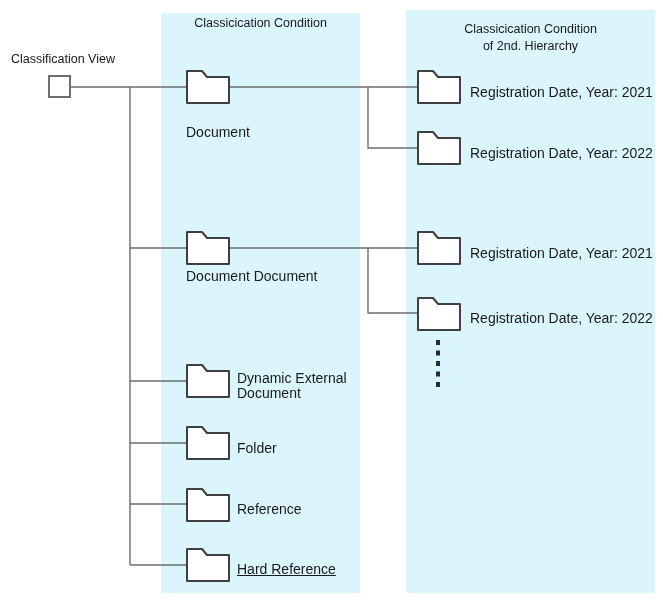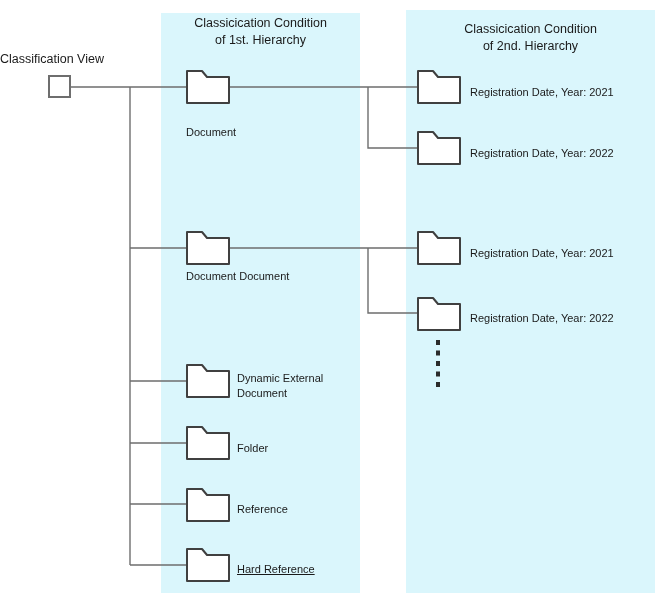--- a/index.html
+++ b/index.html
@@ -18,39 +18,39 @@
   .panel2{left:406px;top:10px;width:249px;height:583px;}
 
   .panel-title{position:absolute;text-align:center;font-size:12.5px;line-height:17px;color:var(--text);}
   .panel1-title{left:161px;top:15px;width:199px;}
   .panel2-title{left:406px;top:21px;width:249px;}
 
   .conn-svg{position:absolute;left:0;top:0;width:663px;height:607px;}
   .conn{stroke:var(--connector);stroke-width:1.4;fill:none;}
   .dots{stroke:#2B2B2B;stroke-width:4;stroke-dasharray:5 5.5;fill:none;}
 
-  .root-label{position:absolute;left:0;top:52px;font-size:12.5px;white-space:nowrap;}
+  .root-label{position:absolute;left:11px;top:52px;font-size:12.5px;white-space:nowrap;}
   .root-box{position:absolute;left:48px;top:75px;width:23px;height:23px;background:#FFFFFF;border:2px solid var(--connector);box-sizing:border-box;}
 
   .folder{position:absolute;width:44px;height:35px;}
   .folder svg{display:block;}
   .folder polygon{fill:var(--folder-fill);stroke:var(--folder-stroke);stroke-width:2;stroke-linejoin:round;}
 
   .f-doc{left:186px;top:69px;}
   .f-ext{left:186px;top:230px;}
   .f-ded{left:186px;top:363px;}
   .f-fol{left:186px;top:425px;}
   .f-ref{left:186px;top:487px;}
   .f-hrd{left:186px;top:547px;}
   .f-d21{left:417px;top:69px;}
   .f-d22{left:417px;top:130px;}
   .f-e21{left:417px;top:230px;}
   .f-e22{left:417px;top:296px;}
 
-  .lbl{position:absolute;font-size:11px;line-height:15px;color:var(--text);white-space:nowrap;}
+  .lbl{position:absolute;font-size:14px;line-height:15px;color:var(--text);white-space:nowrap;}
   .lbl-doc{left:186px;top:108px;margin-top:17px;}
   .lbl-ext{left:186px;top:269px;}
   .lbl-ded{left:237px;top:371px;width:116px;white-space:normal;}
   .lbl-fol{left:237px;top:441px;text-align:center;}
   .lbl-ref{left:237px;top:502px;}
   .lbl-hrd{left:237px;top:562px;text-decoration:underline;}
   .lbl-d21{left:470px;top:85px;}
   .lbl-d22{left:470px;top:146px;}
   .lbl-e21{left:470px;top:246px;}
   .lbl-e22{left:470px;top:311px;}
@@ -63,21 +63,20 @@
   <div class="panel panel1"></div>
   <div class="panel panel2"></div>
 
   <svg class="conn-svg" viewBox="0 0 663 607" aria-hidden="true">
     <path class="conn" d="M71 87 H186 M230 87 H417 M368 87 V148 H417 M130 87 V565 M130 248 H186 M230 248 H417 M368 248 V313 H417 M130 381 H186 M130 443 H186 M130 504 H186 M130 565 H186"></path>
     <line class="dots" x1="438" y1="340" x2="438" y2="388"></line>
   </svg>
 
   <div class="panel-title panel1-title">
     <div>Classicication Condition</div>
-    <div>of 1st. Hierarchy</div>
   </div>
   <div class="panel-title panel2-title">
     <div>Classicication Condition</div>
     <div>of 2nd. Hierarchy</div>
   </div>
 
   <div class="root-label">Classification View</div>
   <div class="root-box"></div>
 
   <div class="folder f-doc">

